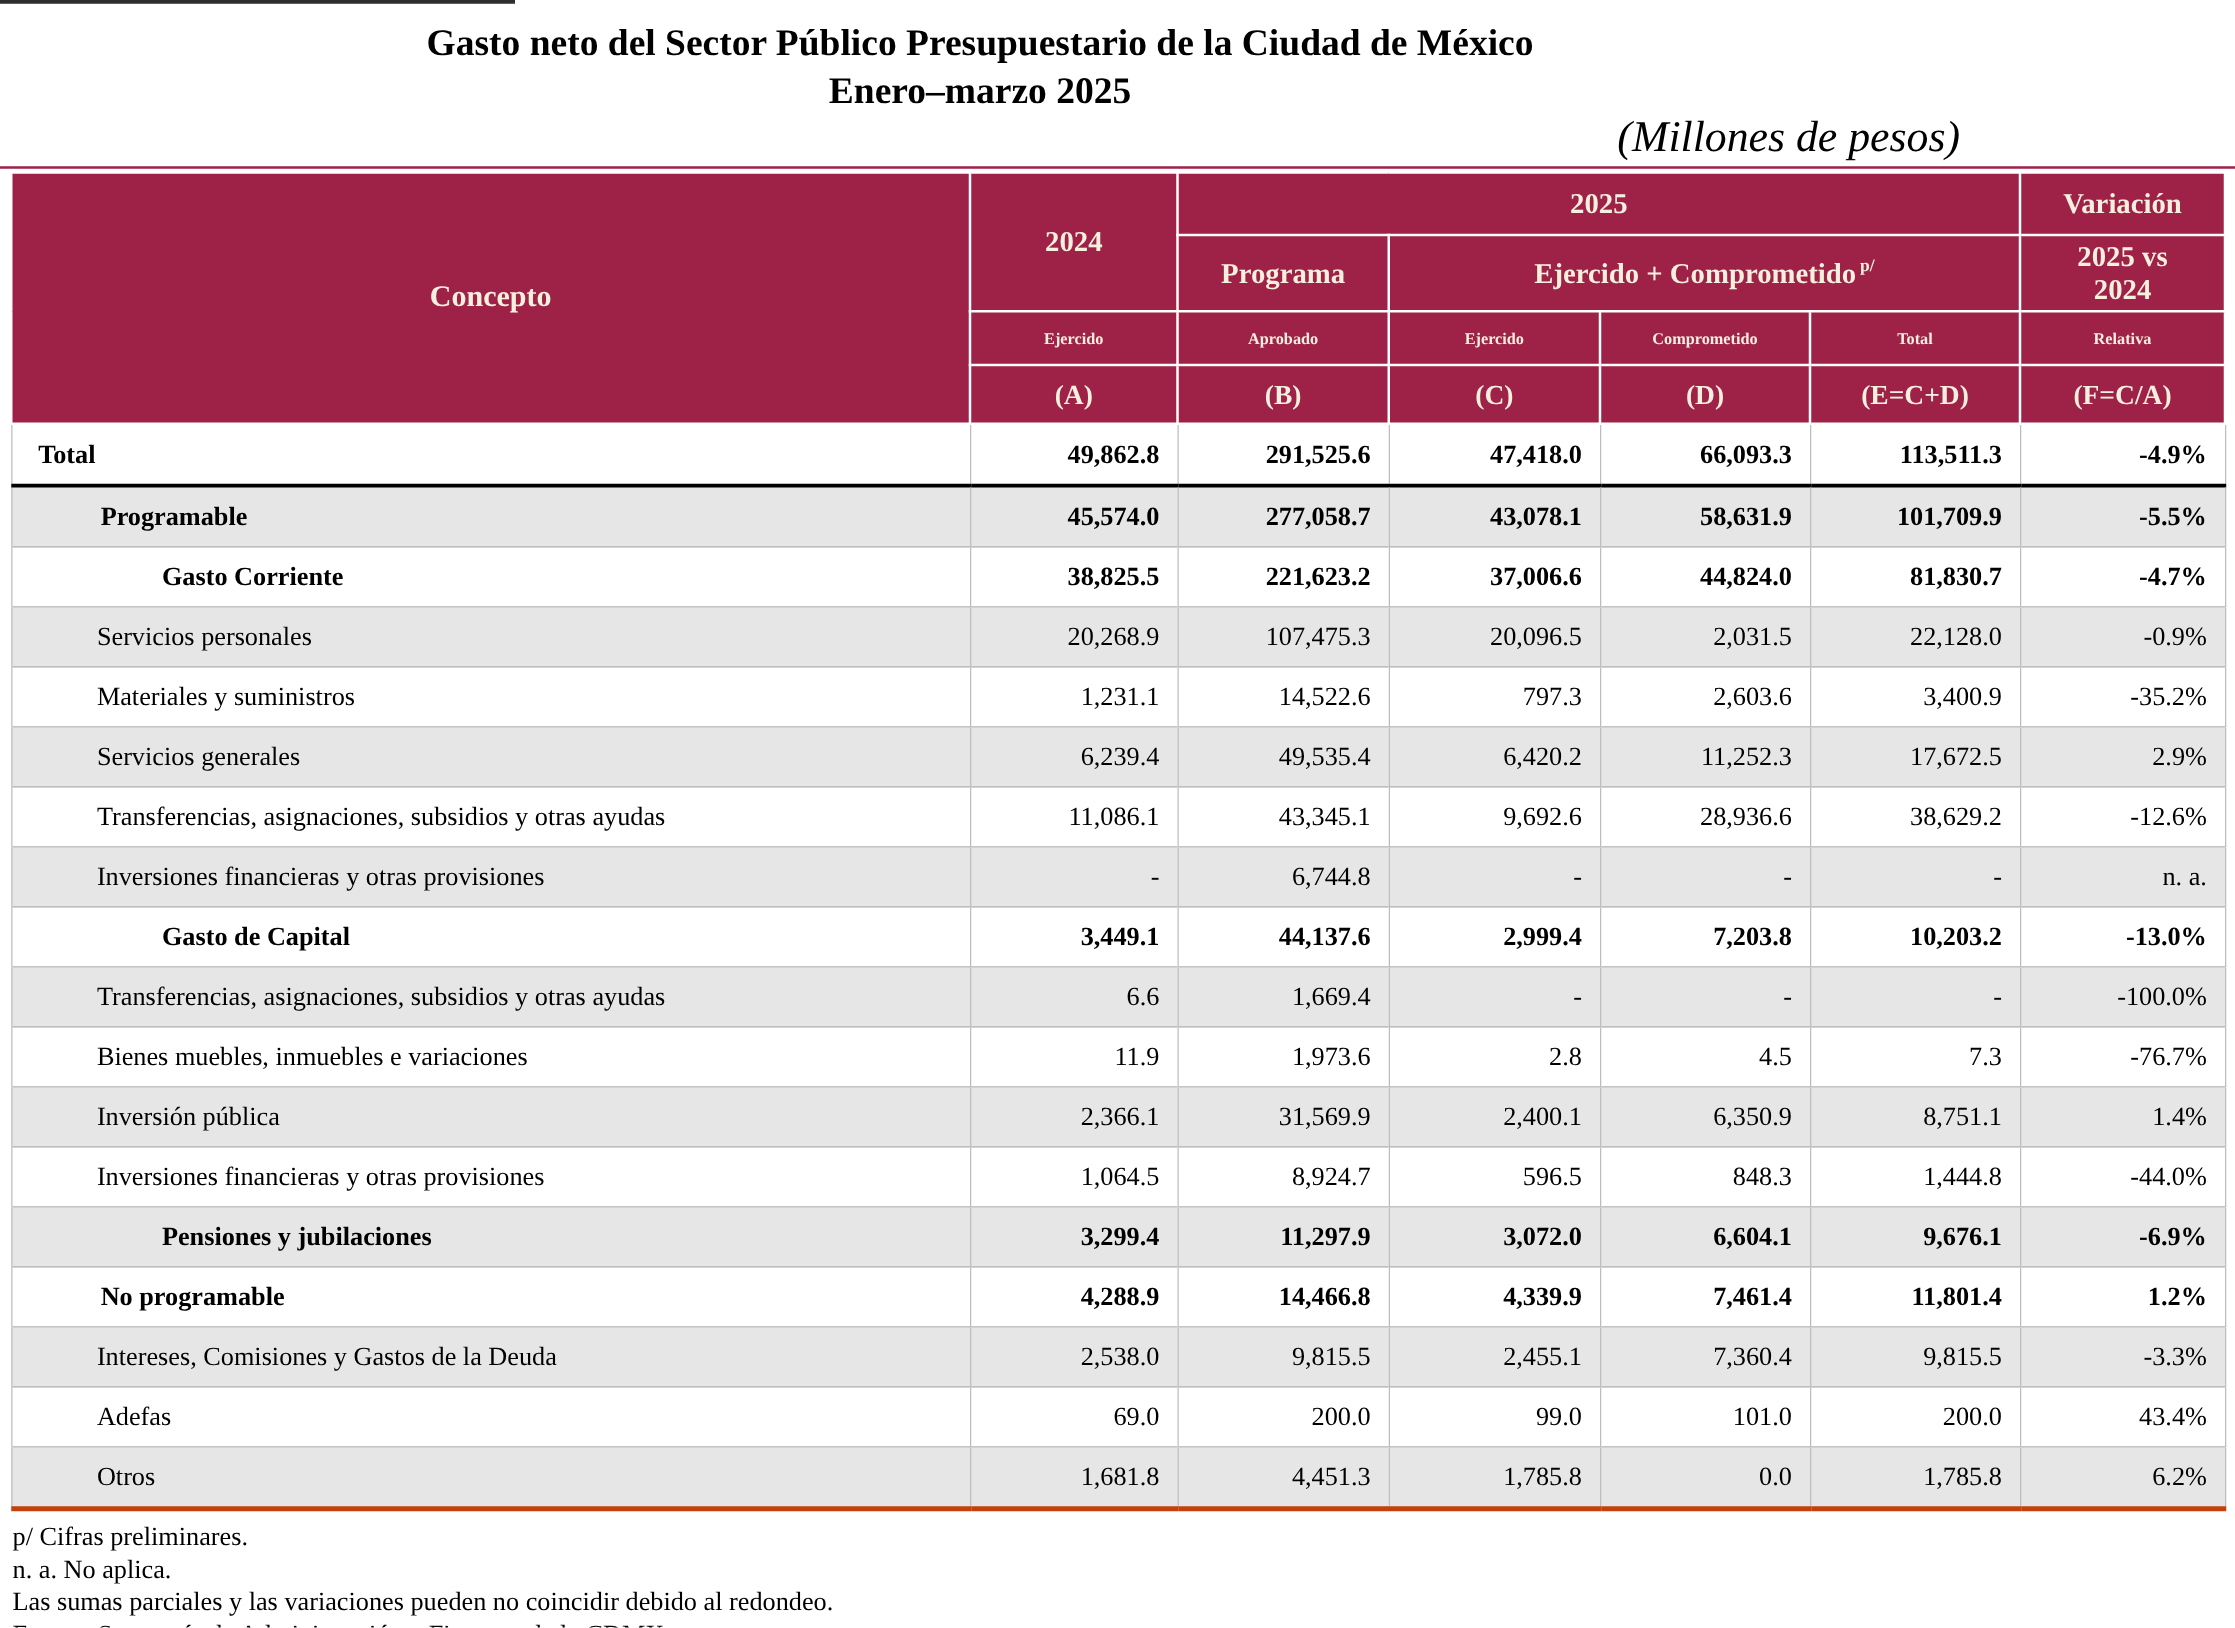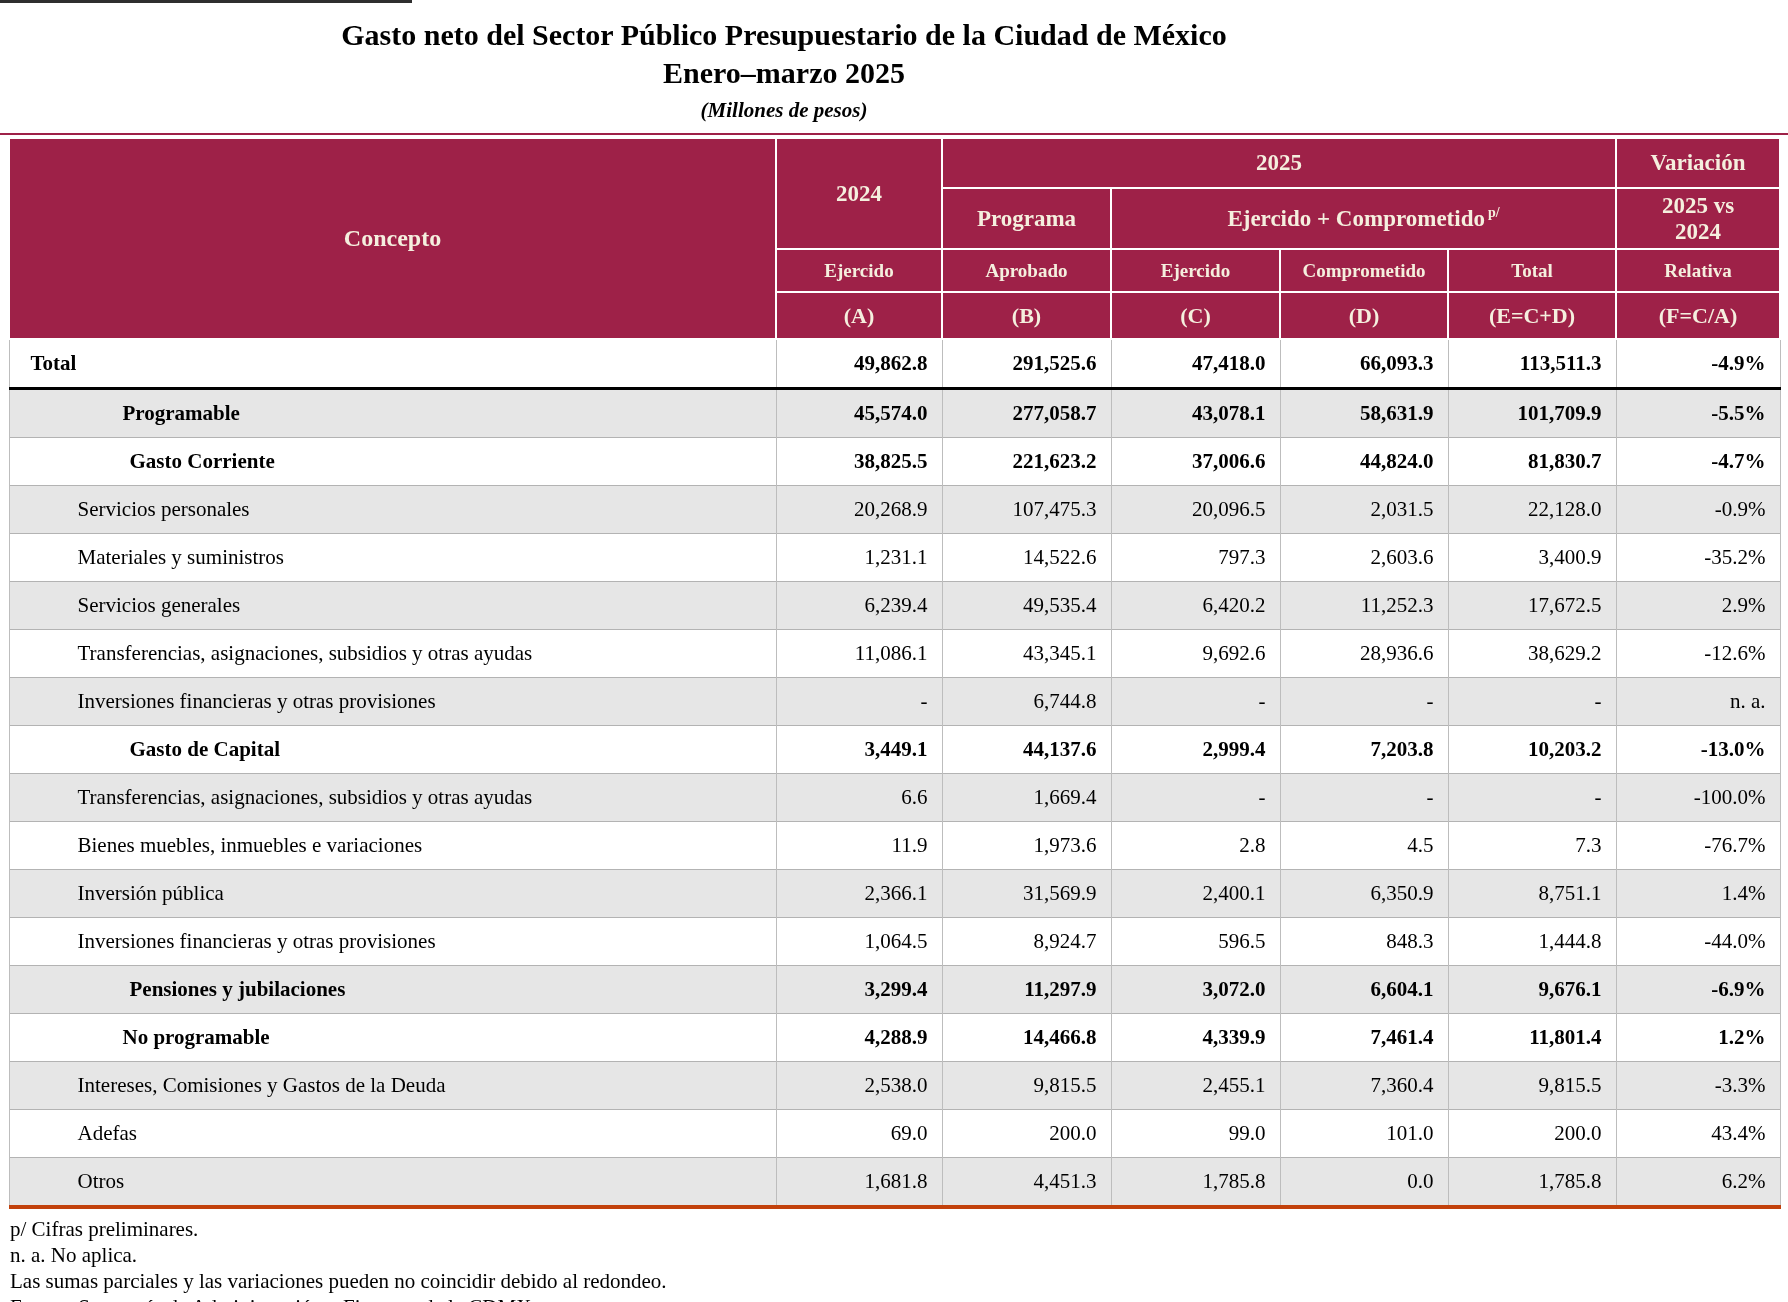--- a/index.html
+++ b/index.html
@@ -4,35 +4,35 @@
 <style>
   html,body { margin:0; padding:0; background:#fff; }
   body {
     width:1788px; height:1302px; position:relative; overflow:hidden;
     font-family:"Liberation Serif","DejaVu Serif",serif; color:#000;
   }
   .top-artifact { position:absolute; top:0; left:0; width:412px; height:3px; background:#2e2e2e; }
 
   .titles { width:1568px; text-align:center; padding-top:16px; }
   .title-line1, .title-line2 { font-size:30px; font-weight:bold; line-height:38px; }
-  .title-line3 { font-size:21px; font-weight:bold; font-style:italic; line-height:36px; }
+  .title-line3 { font-size:35px; font-weight:normal; font-style:italic; line-height:36px;text-align:right; }
 
   .table-top-rule { width:1788px; height:2px; background:var(--header-bg,#9E2148); margin-top:5px; }
 
   table.budget {
     border-collapse:collapse; table-layout:fixed;
     width:1771px; margin-left:8px; margin-top:2px;
   }
   thead th {
     background:var(--header-bg,#9E2148); color:var(--header-text,#F5EFDE);
     font-weight:bold; border:2px solid #fff; padding:0 4px; text-align:center;
   }
   th.h-big  { font-size:24px; }
   th.h-mid  { font-size:23px; }
-  th.h-sub  { font-size:19px; }
+  th.h-sub  { font-size:13px; }
   th.h-key  { font-size:22px; }
   tr.hrow1 th { height:48px; }
   tr.hrow2 th { height:59px; }
   tr.hrow3 th { height:41px; }
   tr.hrow4 th { height:45px; }
   th .wrap2 { white-space:pre-line; }
   th sup { font-size:14px; vertical-align:super; margin-left:3px; }
 
   tbody td {
     height:45px; font-size:21px; vertical-align:middle;
@@ -41,21 +41,21 @@
   }
   tbody td:last-child { border-right:1px solid #bdbdbd; }
   tbody tr:first-child td { border-top:none; }
   tbody tr.alt { background:var(--row-alt,#E6E6E6); }
   tbody tr.bold td { font-weight:bold; }
   tbody tr.total-row td { border-bottom:3px solid #000; }
   tbody tr:last-child td { border-bottom:4px solid #c2410c; }
   td.num { text-align:right; padding-right:14px; }
   td.concepto { text-align:left; }
   tr.lvl1 td.concepto { padding-left:21px; }
-  tr.lvl2 td.concepto { padding-left:113px; }
+  tr.lvl2 td.concepto { padding-left:71px; }
   tr.lvl3 td.concepto { padding-left:120px;font-family:Liberation Serif, serif; }
   tr.lvl4 td.concepto { padding-left:68px; }
 
   .footnotes { margin:7px 0 0 10px; font-size:21px; line-height:26px; }
 </style>
 </head>
 <body>
 
 <div class="top-artifact"></div>
 

